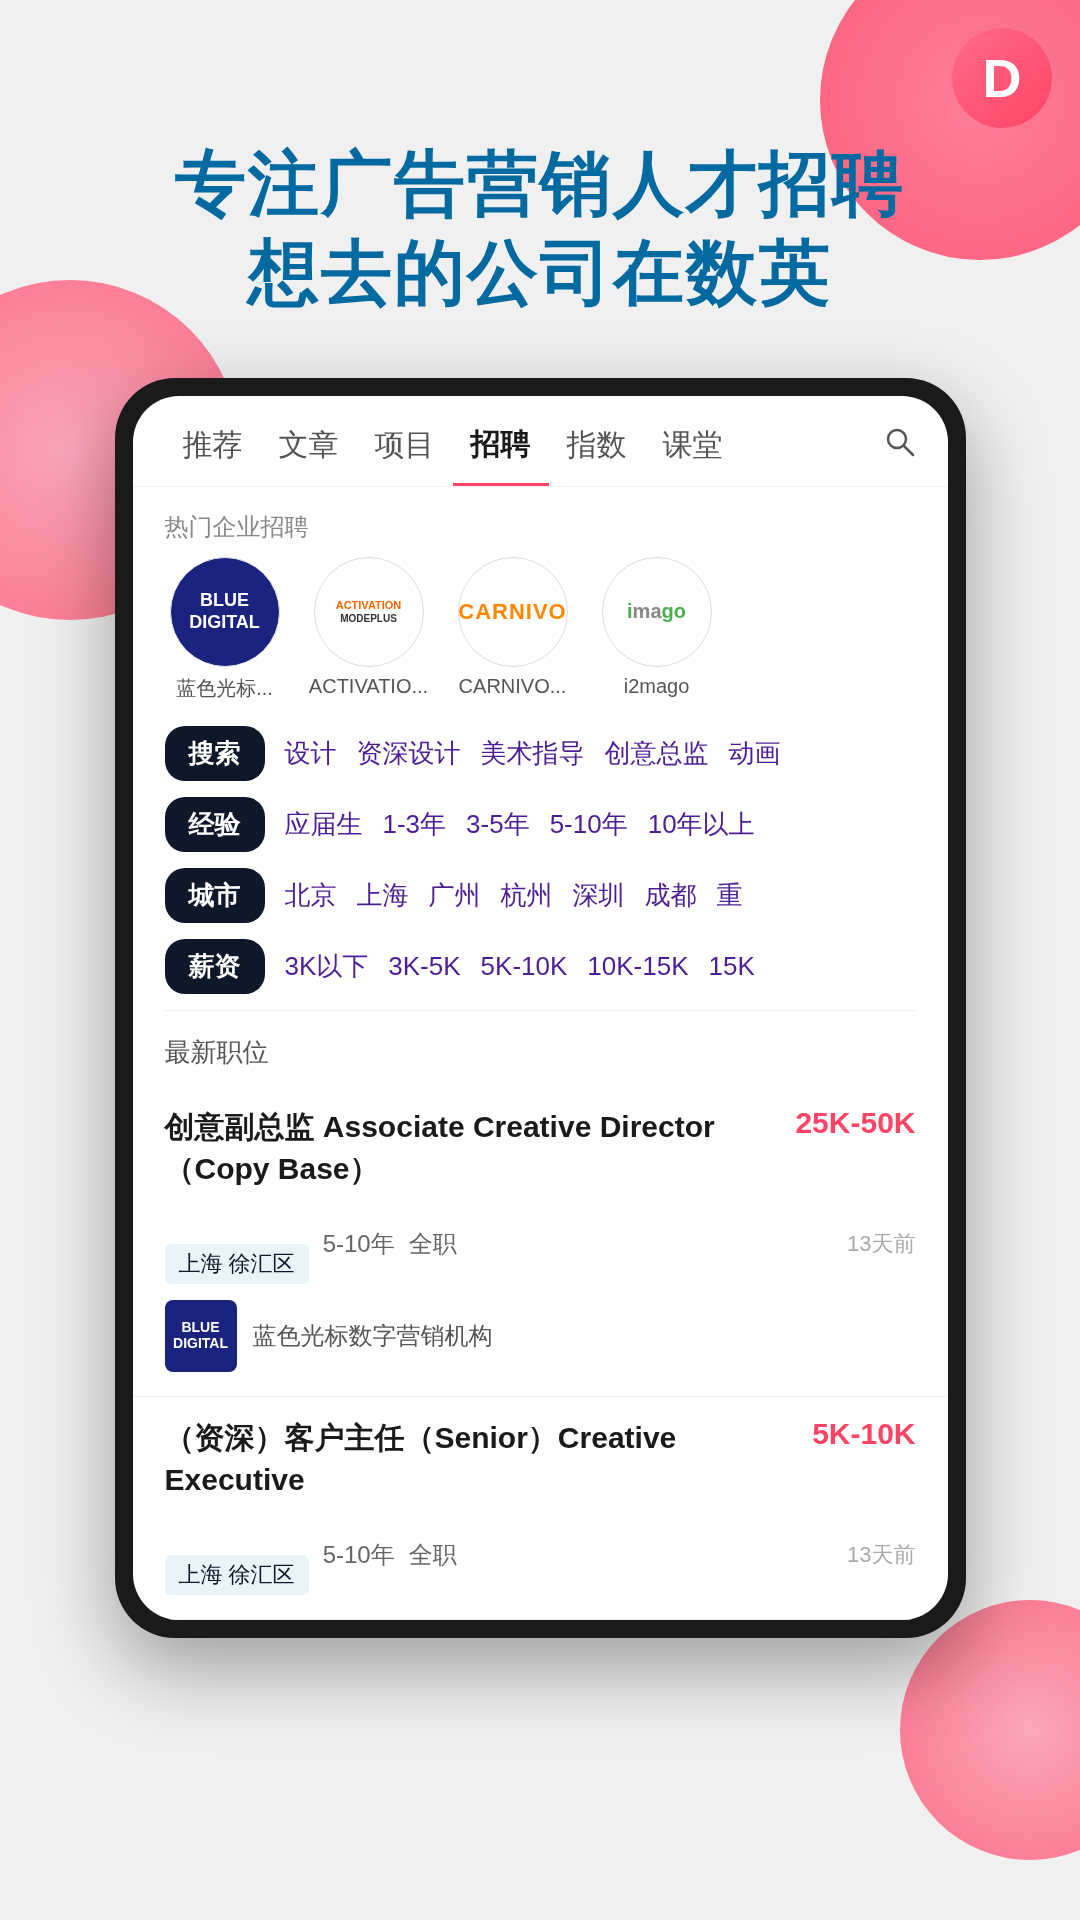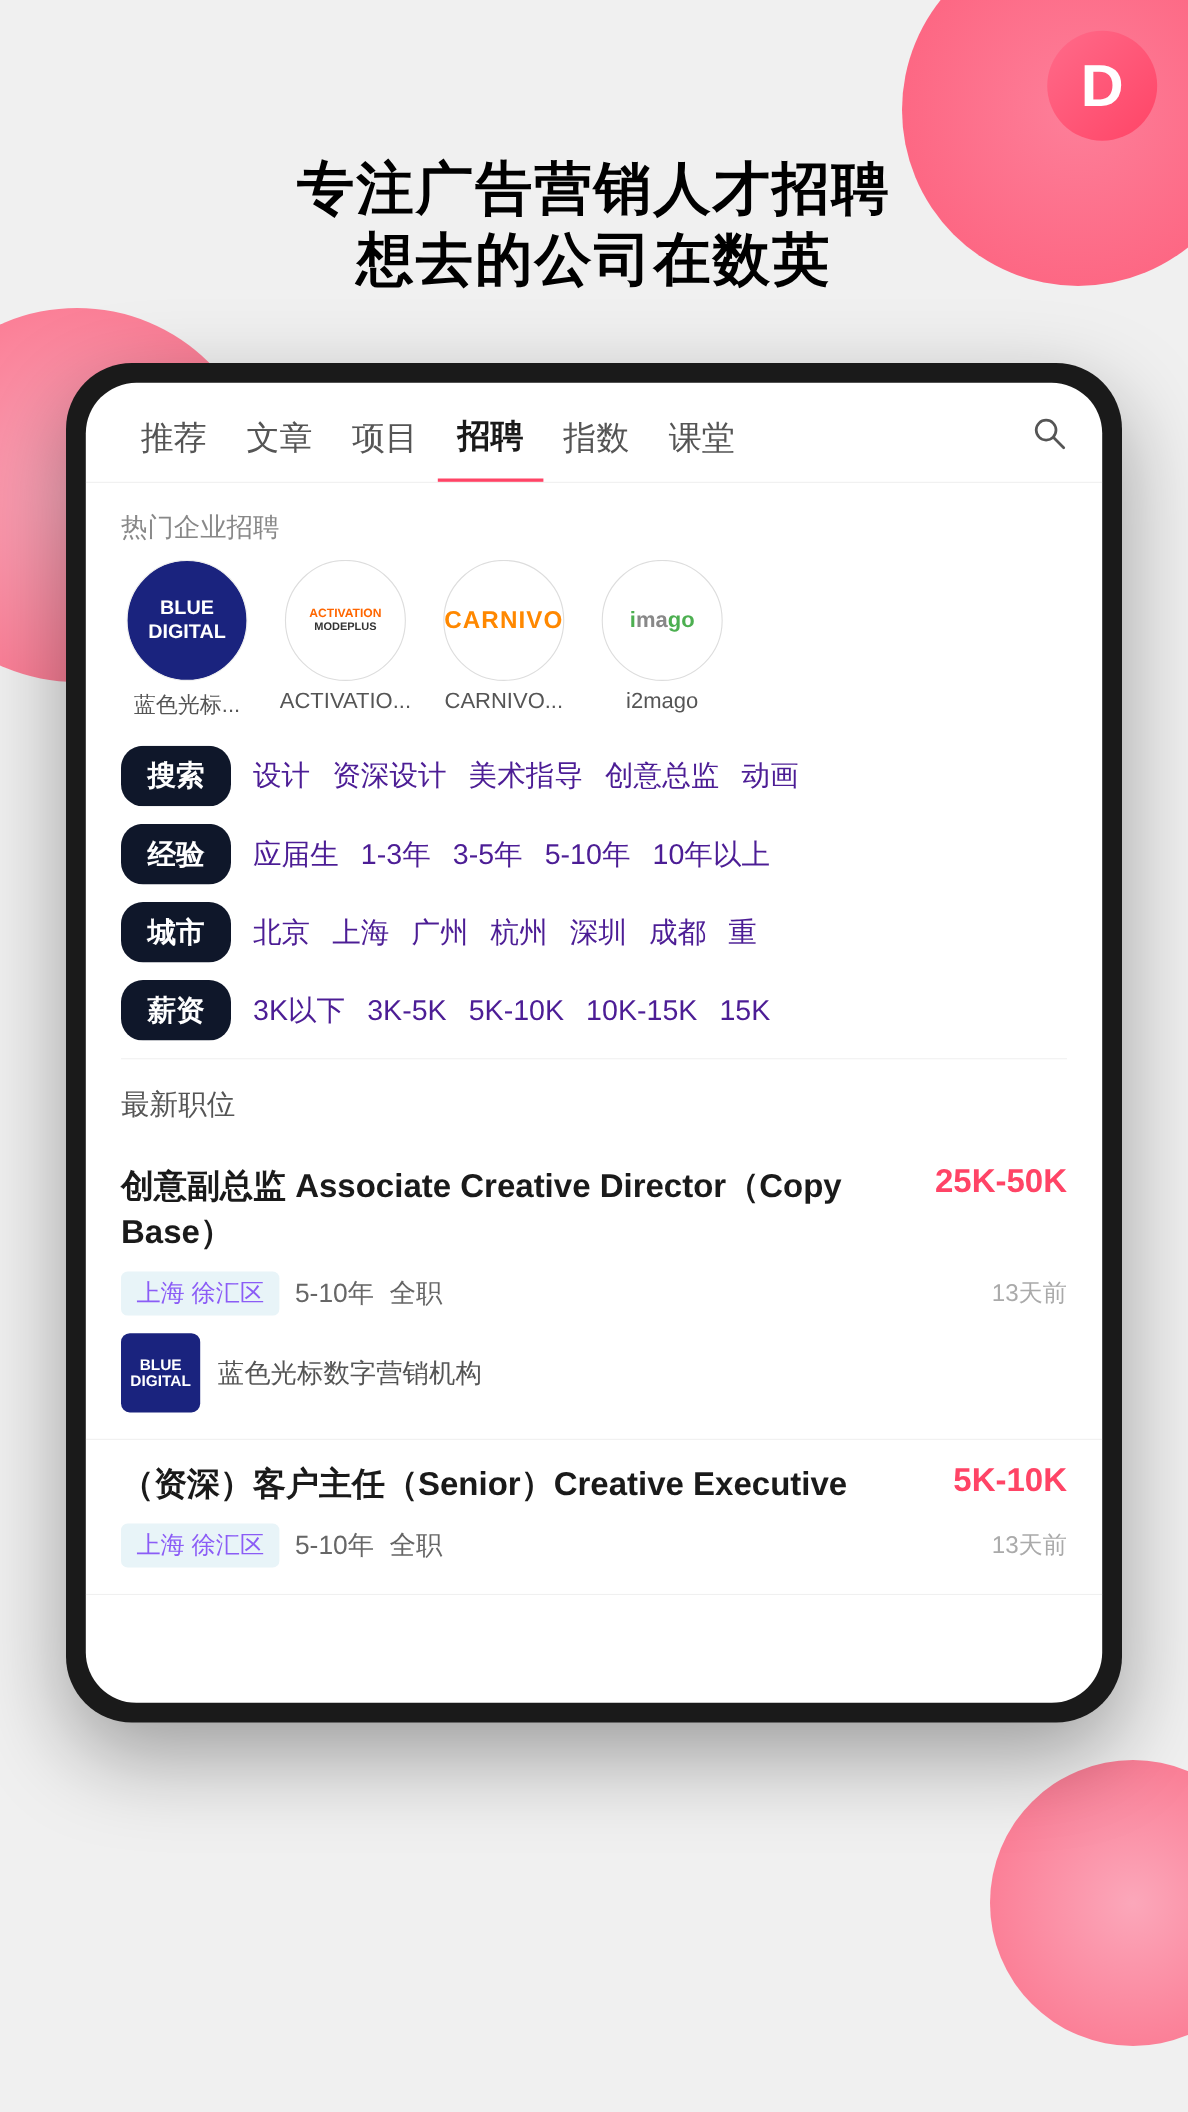--- a/index.html
+++ b/index.html
@@ -67,33 +67,33 @@
     }
 
     
     .hero-text {
       position: relative;
       z-index: 5;
       padding: 140px 60px 0 60px;
       text-align: center;
     }
     .hero-text h1 {
-      font-size: 52px;
+      font-size: 71px;
       font-weight: 900;
-      color: #000000;
+      color: #0369a1;
       line-height: 1.25;
       letter-spacing: 2px;
     }
 
     
     .phone-wrap {
       position: relative;
       z-index: 5;
       margin: 60px auto 0 auto;
-      width: 960px;
+      width: 851px;
       padding-bottom: 60px;
     }
 
     .phone-outer {
       background: #1a1a1a;
       border-radius: 60px;
       padding: 18px;
       box-shadow: 0 30px 80px rgba(0,0,0,0.35);
     }
 
@@ -264,24 +264,25 @@
       white-space: nowrap;
     }
     .job-tags-row {
       display: flex;
       align-items: center;
       gap: 14px;
       margin-top: 14px;
     }
     .job-tag-location {
       background: #e8f4f8;
-      color: #8b5cf6;
+      color: #0f172a;
       font-size: 22px;
       padding: 5px 14px;
       border-radius: 6px;
+      margin-top: 40px;
     }
     .job-tag-plain {
       font-size: 24px;
       color: #666;
     }
     .job-time {
       margin-left: auto;
       font-size: 22px;
       color: #aaa;
     }

